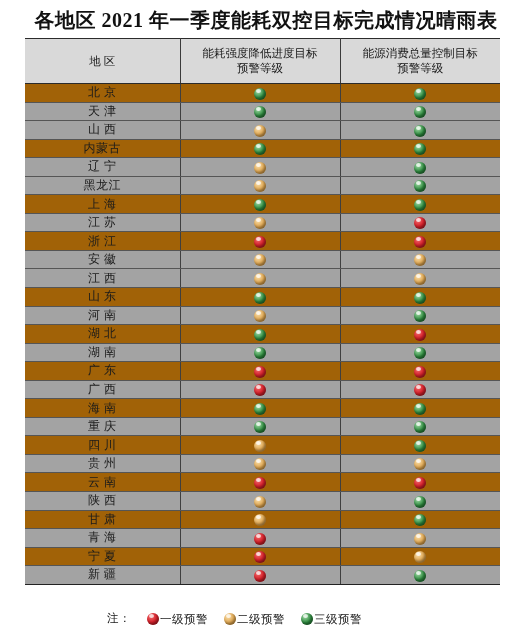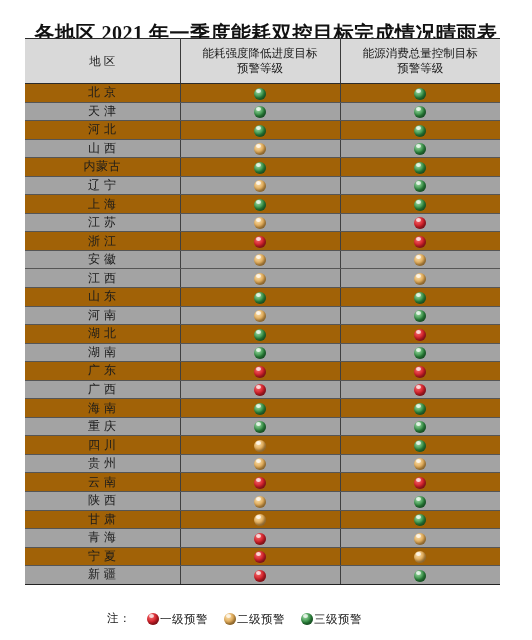--- a/index.html
+++ b/index.html
@@ -19,21 +19,21 @@
   
   #page-title {
     text-align: center;
     font-family: "Liberation Serif", "DejaVu Serif", serif;
     font-weight: bold;
     font-size: 20px;
     letter-spacing: 0.5px;
     line-height: 34px;
     height: 36px;
     margin: 0;
-    padding-top: 16px;
+    padding-top: 3px;
     color: #111111;
     white-space: nowrap;
     border-radius: 13px;
   }
 
   
   #table-wrap {
     position: absolute;
     left: 25px;
     top: 38px;
@@ -188,37 +188,37 @@
         <tr class="row-odd">
           <td class="cell-region"><span class="region-name">北  京</span></td>
           <td class="cell-metric-1"><span class="ball green"></span></td>
           <td class="cell-metric-2"><span class="ball green"></span></td>
         </tr>
         <tr class="row-even">
           <td class="cell-region"><span class="region-name">天  津</span></td>
           <td class="cell-metric-1"><span class="ball green"></span></td>
           <td class="cell-metric-2"><span class="ball green"></span></td>
         </tr>
-        <tr class="row-odd">
-          <td class="cell-region"><span class="region-name">河  北</span></td>
-          <td class="cell-metric-1"><span class="ball green"></span></td>
-          <td class="cell-metric-2"><span class="ball green"></span></td>
-        </tr>
         <tr class="row-even">
           <td class="cell-region"><span class="region-name">山  西</span></td>
           <td class="cell-metric-1"><span class="ball orange"></span></td>
           <td class="cell-metric-2"><span class="ball green"></span></td>
         </tr>
         <tr class="row-odd">
           <td class="cell-region"><span class="region-name">内蒙古</span></td>
           <td class="cell-metric-1"><span class="ball green"></span></td>
           <td class="cell-metric-2"><span class="ball green"></span></td>
         </tr>
         <tr class="row-even">
           <td class="cell-region"><span class="region-name">辽  宁</span></td>
+          <td class="cell-metric-1"><span class="ball orange"></span></td>
+          <td class="cell-metric-2"><span class="ball green"></span></td>
+        </tr>
+        <tr class="row-even">
+          <td class="cell-region"><span class="region-name">黑龙江</span></td>
           <td class="cell-metric-1"><span class="ball orange"></span></td>
           <td class="cell-metric-2"><span class="ball green"></span></td>
         </tr>
         <tr class="row-odd">
           <td class="cell-region"><span class="region-name">上  海</span></td>
           <td class="cell-metric-1"><span class="ball green"></span></td>
           <td class="cell-metric-2"><span class="ball green"></span></td>
         </tr>
         <tr class="row-even">
           <td class="cell-region"><span class="region-name">江  苏</span></td>

